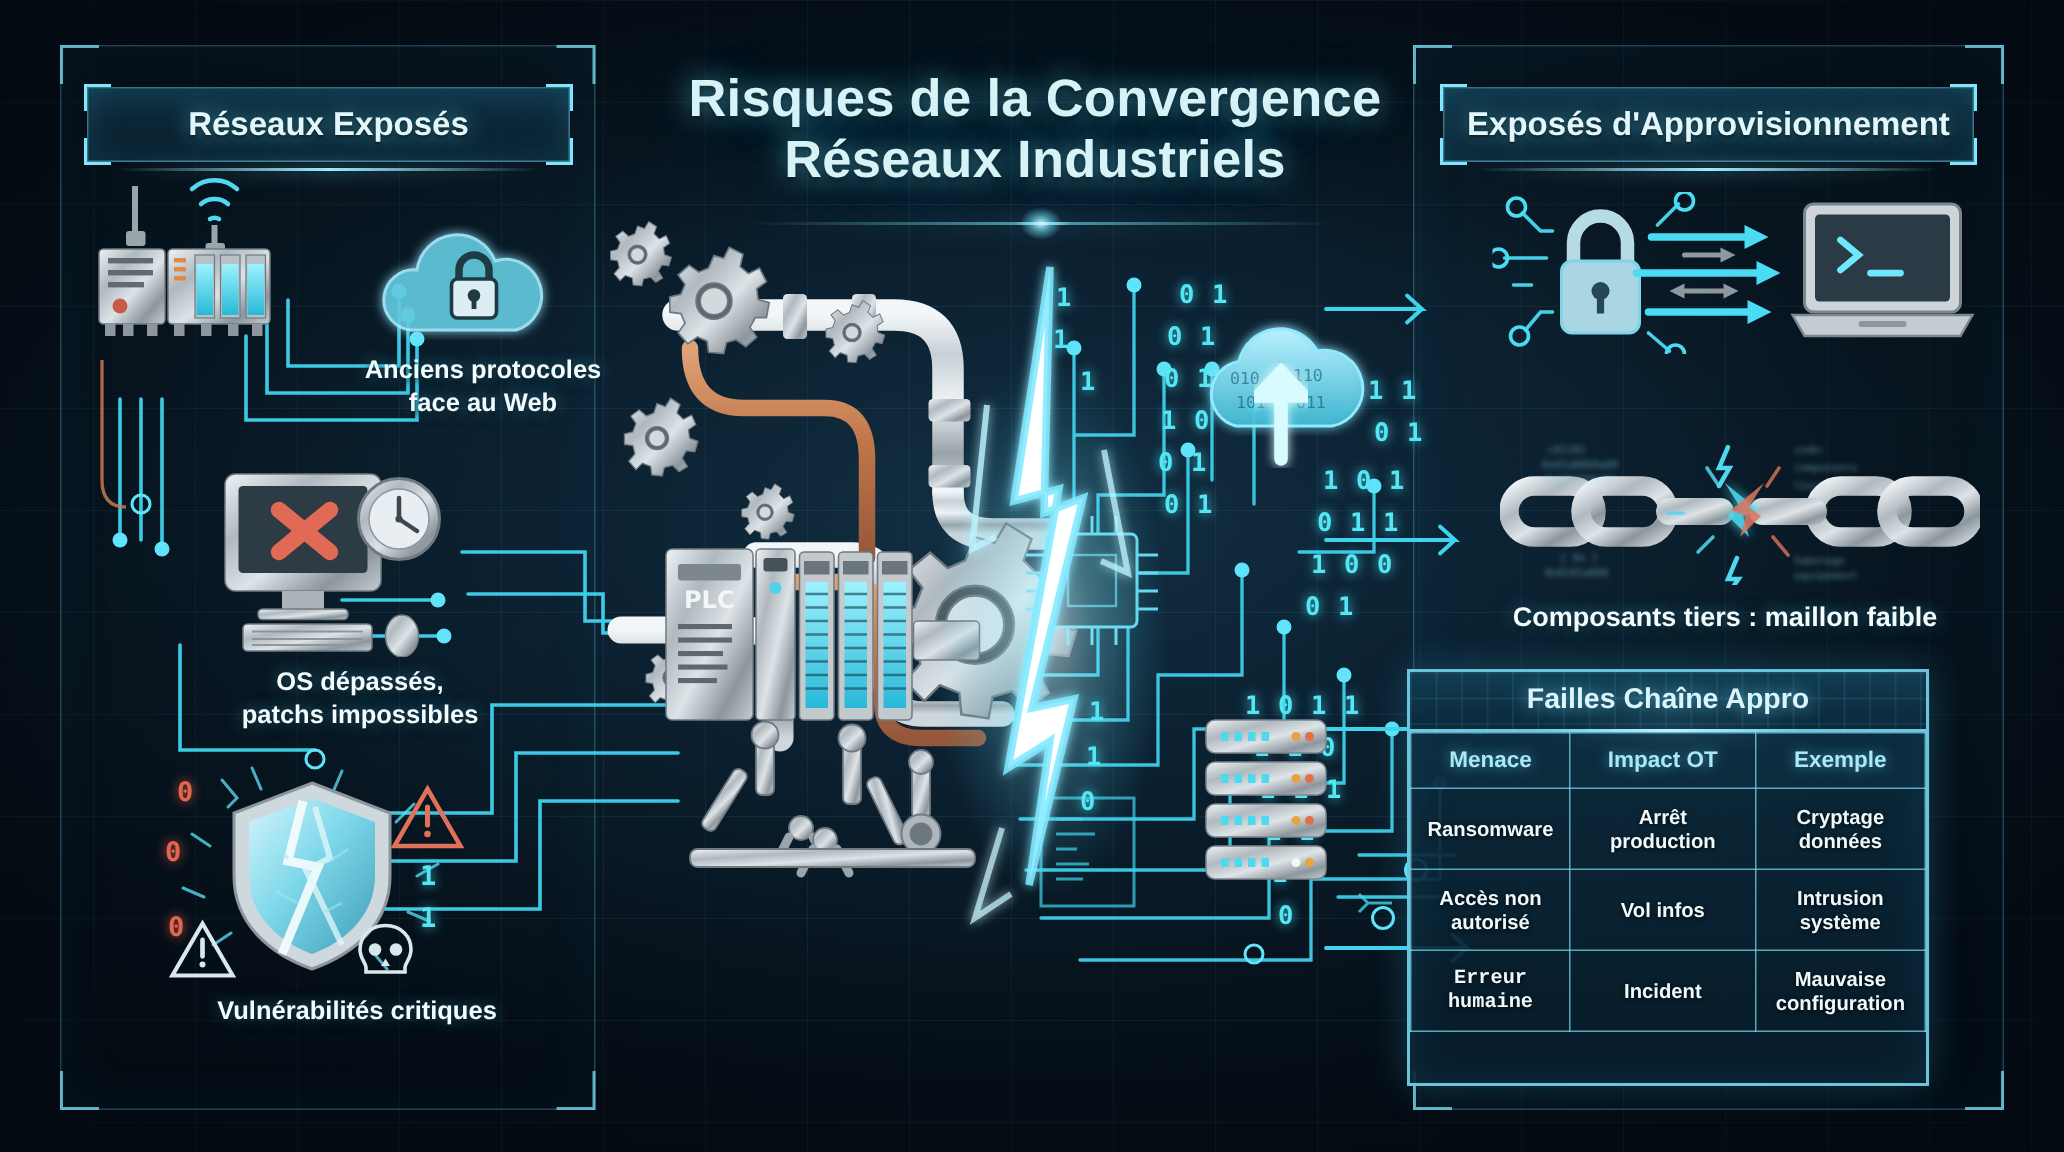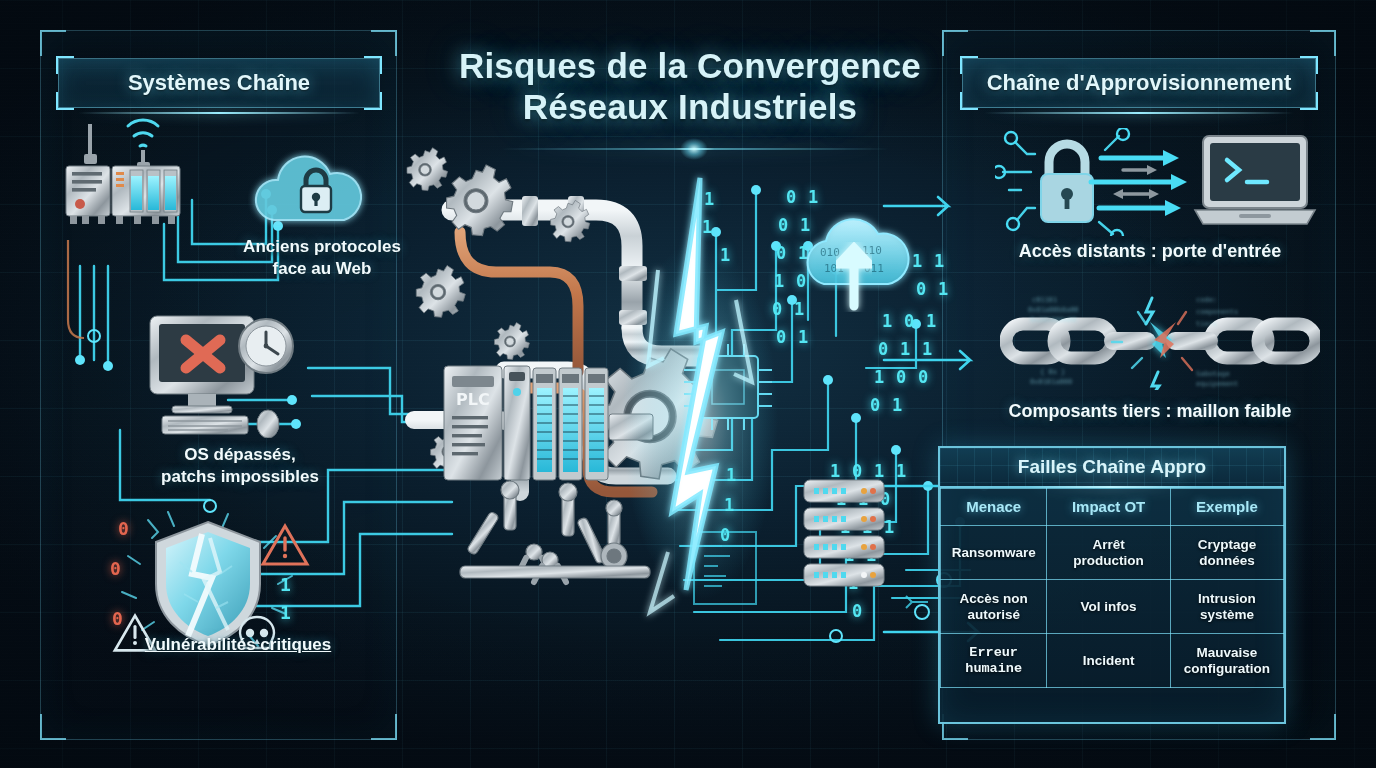--- a/index.html
+++ b/index.html
@@ -497,21 +497,21 @@
     <span class="corner tr"></span>
     <span class="corner bl"></span>
     <span class="corner br"></span>
   </div>
 
   <div class="sec-header" id="header-left">
     <span class="hcorner tl"></span>
       <span class="hcorner tr"></span>
     <span class="hcorner bl"></span>
       <span class="hcorner br"></span>
-    <span class="txt">Systèmes Chaîne</span>
+    <span class="txt">Réseaux Exposés</span>
     <span class="glowline"></span>
   </div>
 
   <svg class="art" style="left:60px; top:170px; width:400px; height:480px; z-index:13;" viewBox="0 0 400 480">
     <g stroke="#3fd4ee" stroke-width="2.4" fill="none" stroke-linecap="round" opacity=".95">
       <path d="M132 30 V74 H206 V24"></path>
       <path d="M118 42 V92 H212 V40"></path>
       <path d="M104 54 V110 H218 V56"></path>
       <path d="M20 96 V186 M34 96 V190 M48 96 V196"></path>
       <path d="M168 230 H232 M168 254 H236"></path>
@@ -670,35 +670,35 @@
     <path d="M25 16 V28" stroke="#d8e8ee" stroke-width="3.4" stroke-linecap="round"></path>
     <circle cx="25" cy="34" r="2.2" fill="#d8e8ee"></circle>
   </svg>
   <svg class="art" style="left:236px; top:614px; width:42px; height:40px; z-index:18;" viewBox="0 0 42 40">
     <path d="M21 3 C10 3 4 11 4 19 c0 6 4 9 4 12 v3 h26 v-3 c0-3 4-6 4-12 C38 11 32 3 21 3 Z" fill="none" stroke="#d8e8ee" stroke-width="2.4"></path>
     <circle cx="14" cy="19" r="4.2" fill="#d8e8ee"></circle>
       <circle cx="28" cy="19" r="4.2" fill="#d8e8ee"></circle>
     <path d="M21 25 l-3 5 h6 Z" fill="#d8e8ee"></path>
   </svg>
 
-  <div class="caption" style="left:108px; top:634px; width:260px;text-decoration:underline;">Vulnérabilités critiques</div>
+  <div class="caption" style="left:108px; top:663px; width:260px;">Vulnérabilités critiques</div>
 
   <div class="panel" id="panel-right">
     <span class="corner tl"></span>
     <span class="corner tr"></span>
     <span class="corner bl"></span>
     <span class="corner br"></span>
   </div>
 
   <div class="sec-header" id="header-right">
     <span class="hcorner tl"></span>
       <span class="hcorner tr"></span>
     <span class="hcorner bl"></span>
       <span class="hcorner br"></span>
-    <span class="txt">Chaîne d'Approvisionnement</span>
+    <span class="txt">Exposés d'Approvisionnement</span>
     <span class="glowline"></span>
   </div>
 
   <svg class="art" style="left:880px; top:150px; width:120px; height:520px; z-index:13;" viewBox="0 0 120 520">
     <g stroke="#3fd4ee" stroke-width="2.6" fill="none" stroke-linecap="round">
       <path d="M4 56 H68 l-10 -9 M68 56 l-10 9"></path>
       <path d="M4 210 H90 l-10 -9 M90 210 l-10 9"></path>
       <path d="M4 336 H96"></path>
       <path d="M4 482 H98 l-10 -9 M98 482 l-10 9"></path>
     </g>
@@ -753,21 +753,20 @@
       <rect x="15" y="11" width="90" height="58" rx="3" fill="#2a3b45"></rect>
       <g stroke="#6fe8ff" stroke-width="4.5" fill="none" stroke-linecap="round">
         <path d="M32 28 L44 38 L32 48"></path>
           <path d="M52 50 H72"></path>
       </g>
       <path d="M0 78 H120 l-8 14 H8 Z" fill="#c3ccd1" stroke="#7b858c" stroke-width="1.6"></path>
       <rect x="44" y="82" width="32" height="4" rx="2" fill="#8d979e"></rect>
     </g>
   </svg>
 
-  <div class="caption" style="left:960px; top:240px; width:380px; font-size:18px;">Accès distants : porte d'entrée</div>
 
   <svg class="art" style="left:1000px; top:290px; width:320px; height:100px; z-index:17;" viewBox="0 0 320 100">
     <g fill="none" stroke="url(#gMetal)" stroke-width="13">
       <rect x="6" y="34" width="58" height="34" rx="17"></rect>
       <rect x="54" y="34" width="58" height="34" rx="17"></rect>
       <rect x="210" y="34" width="58" height="34" rx="17"></rect>
       <rect x="258" y="34" width="58" height="34" rx="17"></rect>
     </g>
     <rect x="104" y="42" width="52" height="18" rx="9" fill="url(#gMetal)"></rect>
     <rect x="166" y="42" width="52" height="18" rx="9" fill="url(#gMetal)"></rect>

